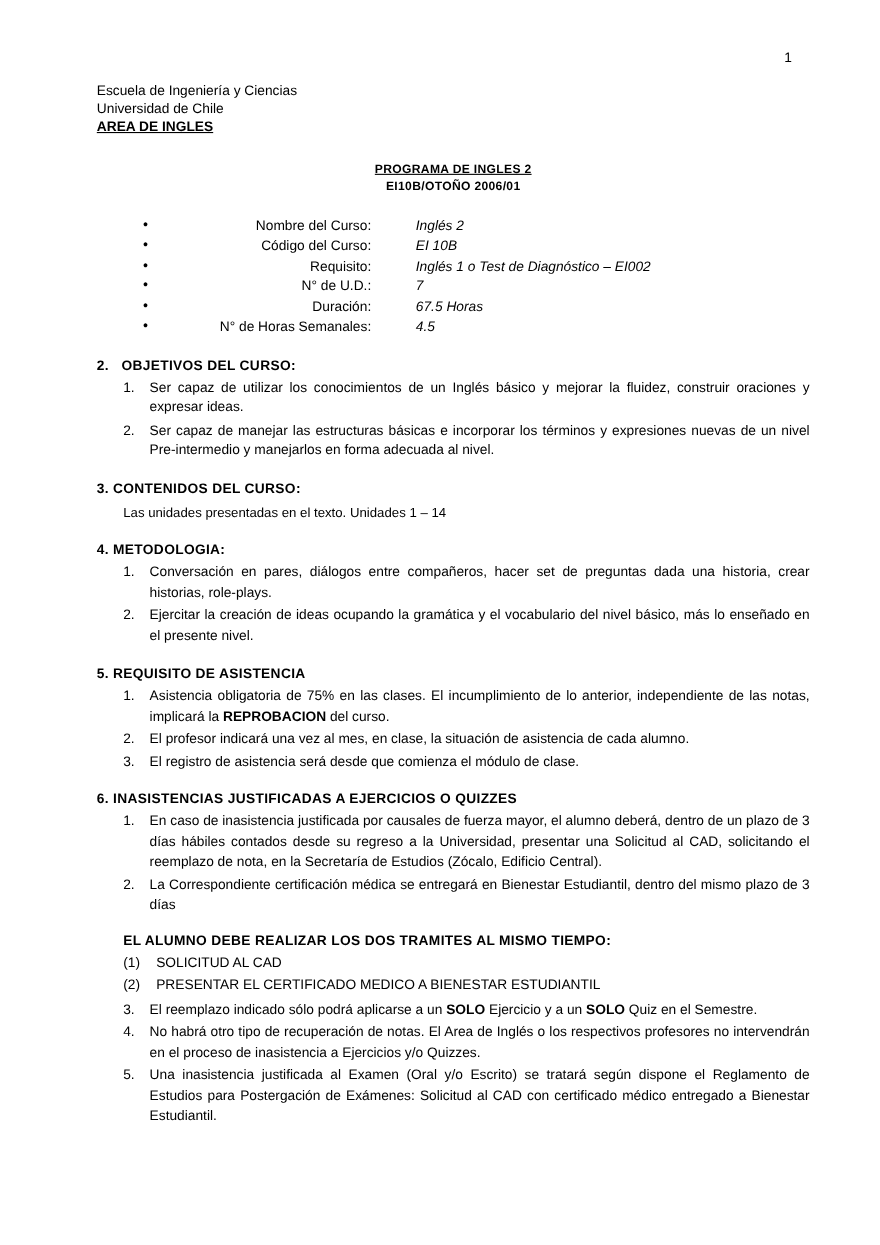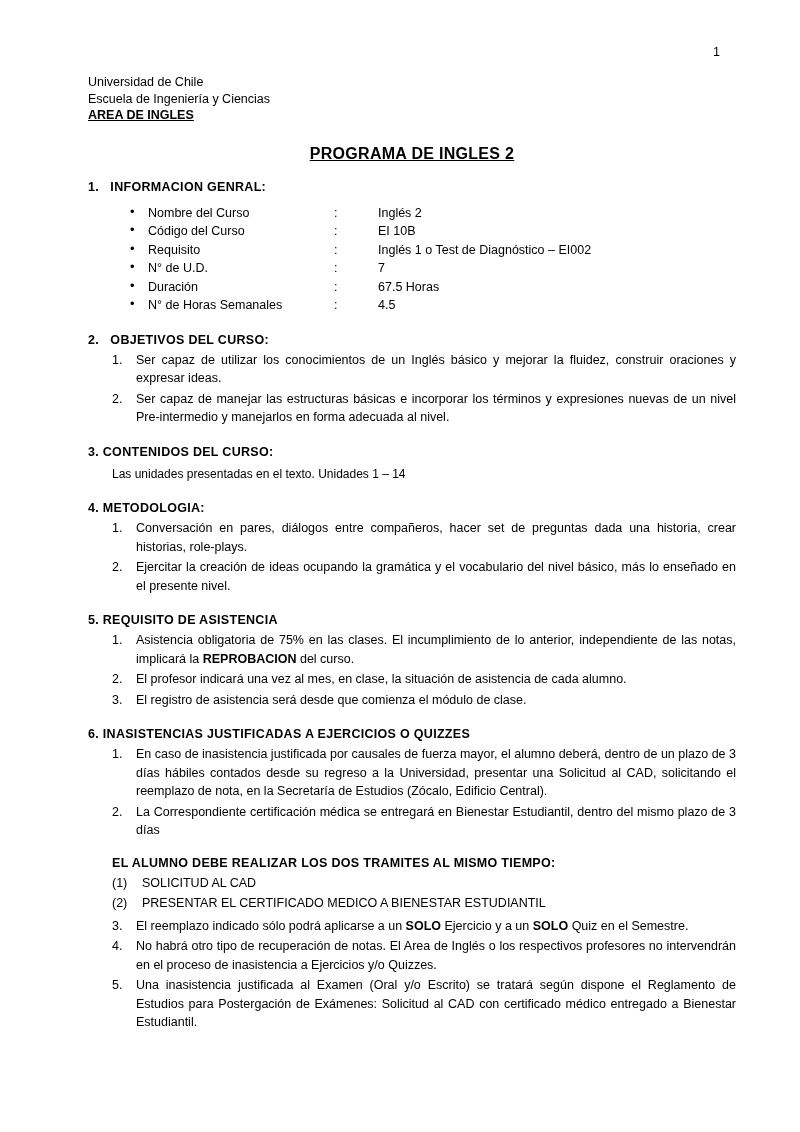--- a/index.html
+++ b/index.html
@@ -35,21 +35,21 @@
     line-height: 16.5px;
   }
   .letterhead .underline-bold {
     font-weight: bold;
     text-decoration: underline;
   }
   .title-block {
     margin-top: 22px;
     text-align: center;
     font-weight: bold;
-    font-size: 16px;
+    font-size: 11px;
     line-height: 16px;
   }
   .title-block .t1 {
     text-decoration: underline;
     letter-spacing: 0.3px;
   }
   .title-block .t2 {
     letter-spacing: 0.3px;
   }
   .section {
@@ -77,27 +77,29 @@
   .bullets li:before {
     content: "\2022";
     position: absolute;
     left: 42px;
     top: -1px;
     font-size: 13px;
   }
   .bullets .lbl {
     display: inline-block;
     width: 186px;
+    text-align: right;
   }
   .bullets .colon {
     display: inline-block;
     width: 44px;
   }
   .bullets .val {
     display: inline-block;
+    font-style: italic;
   }
   ol.numlist {
     margin: 4px 0 0 0;
     padding: 0;
     list-style: none;
     counter-reset: nn;
   }
   ol.numlist > li {
     position: relative;
     padding-left: 48px;
@@ -159,34 +161,31 @@
 </head>
 <body>
 
 <div class="page">
 
   <div class="page-number">1</div>
 
   <div class="content">
 
     <div class="letterhead">
+      <div>Escuela de Ingeniería y Ciencias</div>
       <div>Universidad de Chile</div>
-      <div>Escuela de Ingeniería y Ciencias</div>
       <div class="underline-bold">AREA DE INGLES</div>
     </div>
 
     <div class="title-block">
       <div class="t1">PROGRAMA  DE INGLES 2</div>
-    </div>
-
-    <div class="section">
-      <div class="sec-head">
-        <span class="num">1.</span>
-        &nbsp;&nbsp;<span>INFORMACION GENRAL:</span>
-      </div>
+      <div class="t2">EI10B/OTOÑO 2006/01</div>
+    </div>
+
+    <div class="section">
       <ul class="bullets">
         <li>
           <span class="lbl">Nombre del Curso</span><span class="colon">:</span><span class="val">Inglés 2</span>
         </li>
         <li>
           <span class="lbl">Código del Curso</span><span class="colon">:</span><span class="val">EI 10B</span>
         </li>
         <li>
           <span class="lbl">Requisito</span><span class="colon">:</span><span class="val">Inglés 1 o Test de Diagnóstico – EI002</span>
         </li>

